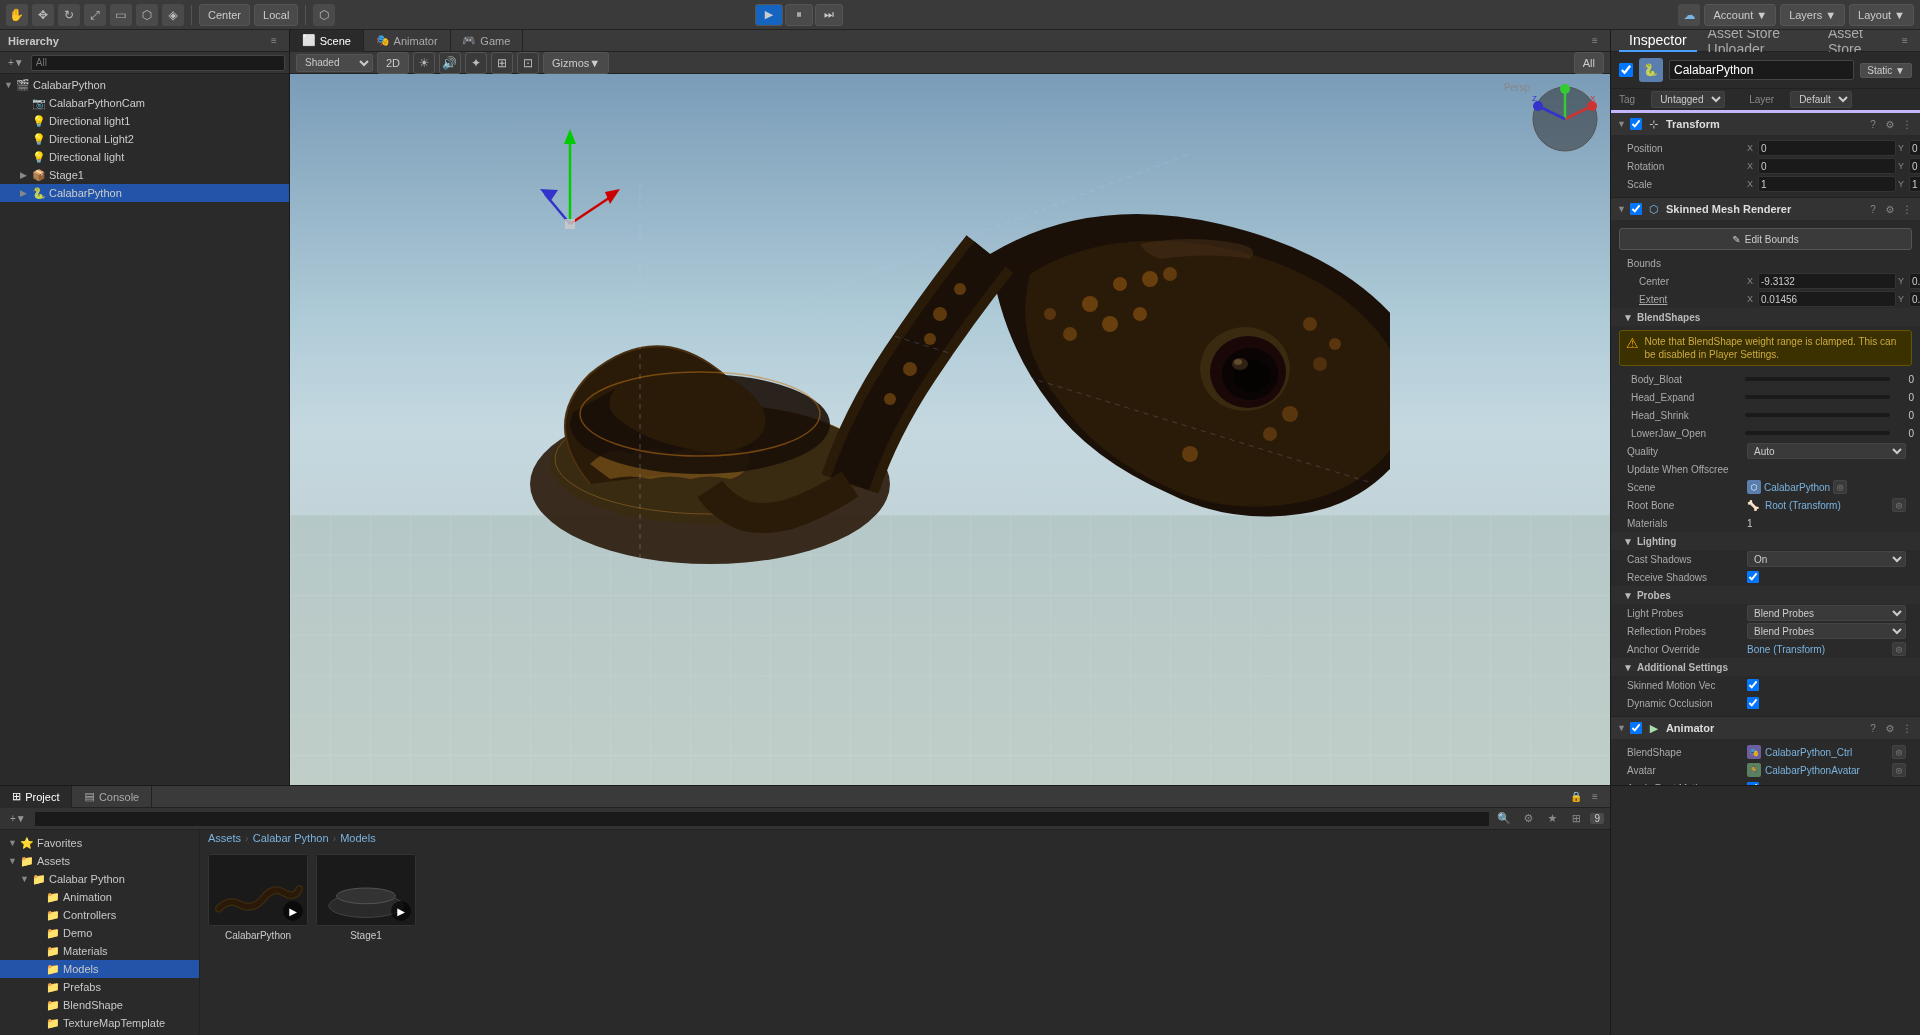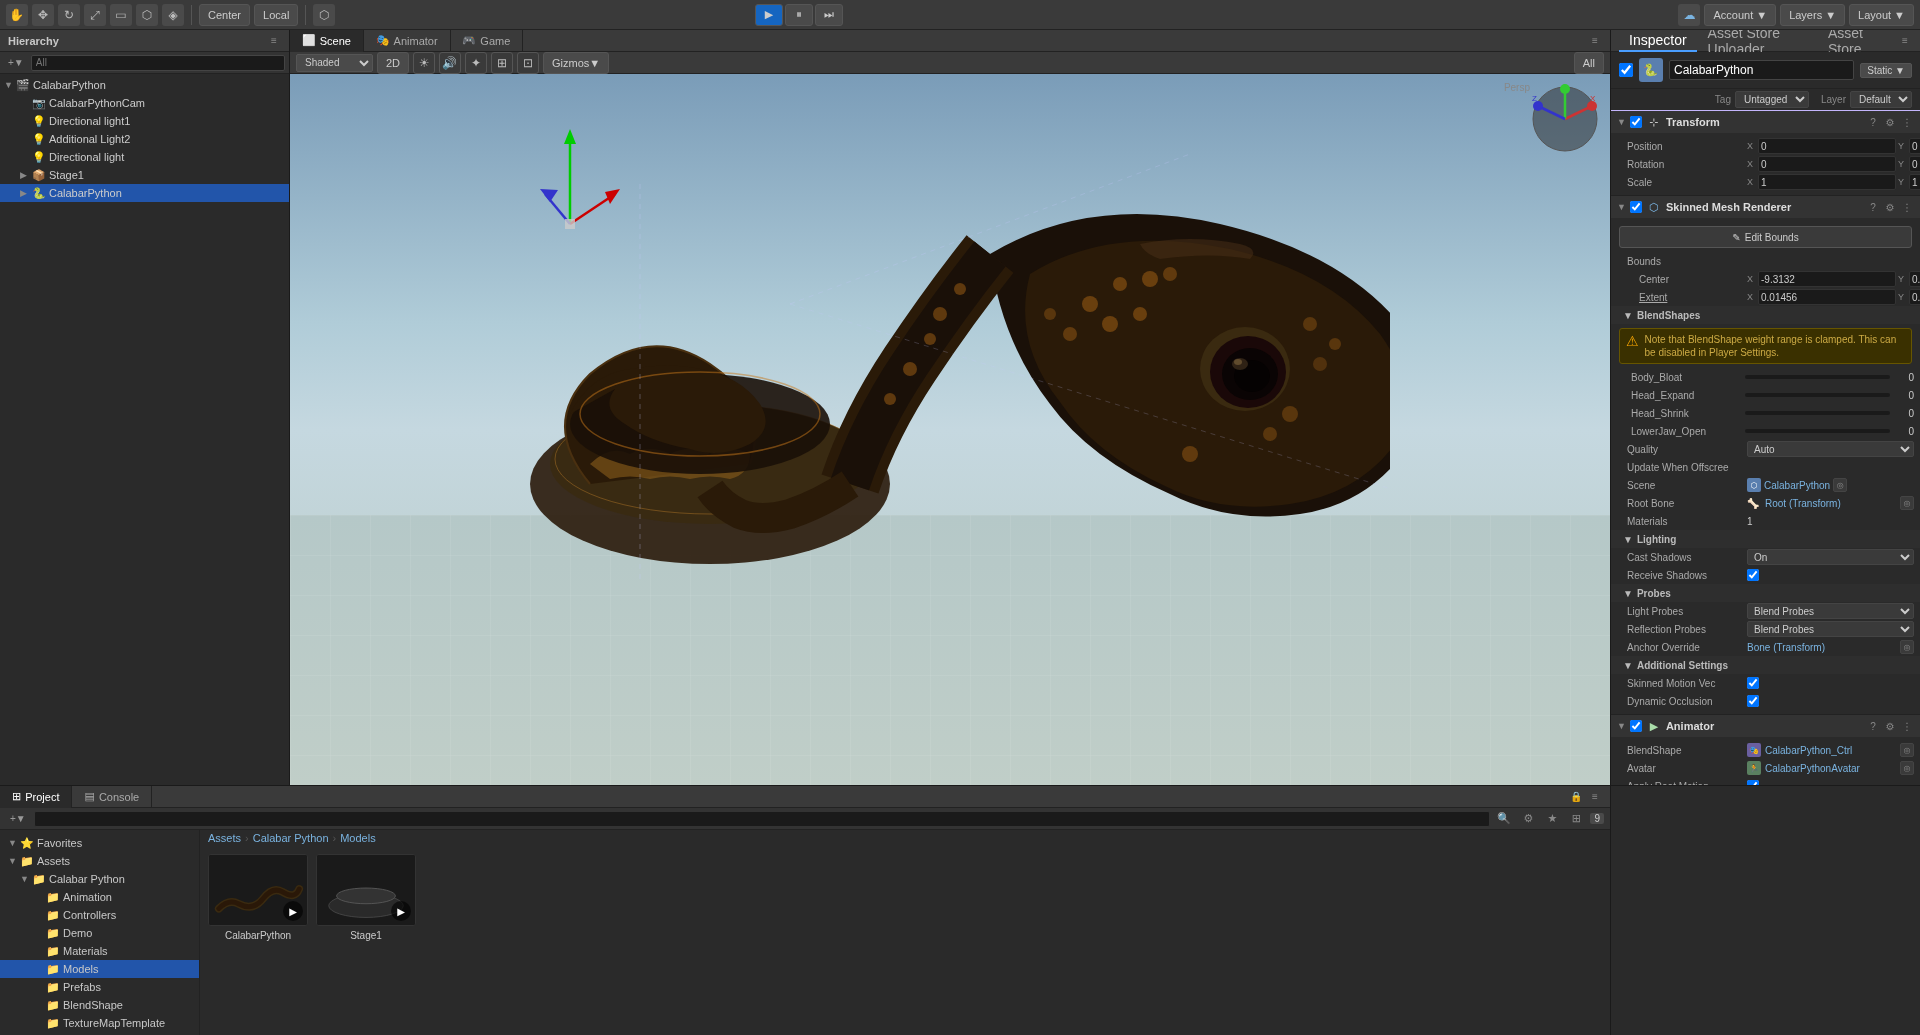--- a/index.html
+++ b/index.html
@@ -253,23 +253,22 @@
       color: #ccc;
       font-size: 10px;
       padding: 1px 6px;
       cursor: pointer;
     }
 
     .tag-layer-row {
       display: flex;
       align-items: center;
       padding: 2px 8px;
-      gap: 4px;
-      border-bottom: 1px solid #c4b5fd;
-      justify-content: flex-end;
+      gap: 16px;
+      border-bottom: 3px solid #c4b5fd;
     }
     .tl-label { color: #888; font-size: 10px; }
     .tl-dropdown {
       background: #3a3a3a;
       border: 1px solid #444;
       border-radius: 2px;
       color: #ccc;
       font-size: 10px;
       padding: 1px 4px;
     }
@@ -291,21 +290,21 @@
     .comp-icon { width: 16px; height: 16px; display: flex; align-items: center; justify-content: center; font-size: 11px; }
     .comp-title { font-weight: bold; font-size: 11px; color: #ddd; flex: 1; }
     .comp-icons { display: flex; gap: 3px; }
     .comp-icon-btn { width: 14px; height: 14px; display: flex; align-items: center; justify-content: center; color: #888; font-size: 10px; cursor: pointer; }
 
     .comp-body { padding: 4px 0; }
     .prop-row {
       display: flex;
       align-items: center;
       height: 18px;
-      padding: 0 6px 0 16px;
+      padding: 0 14px 0 16px;
     }
     .prop-label { width: 120px; color: #aaa; font-size: 10px; flex-shrink: 0; }
     .prop-value { flex: 1; color: #ccc; font-size: 10px; }
     .xyz-row {
       display: flex;
       align-items: center;
       height: 18px;
       padding: 0 6px 0 16px;
     }
     .xyz-label { width: 120px; color: #aaa; font-size: 10px; flex-shrink: 0; }
@@ -641,21 +640,21 @@
         <span class="tree-label">CalabarPythonCam</span>
       </div>
       <div class="tree-item" style="padding-left: 20px;">
         <span class="tree-arrow"> </span>
         <span class="tree-icon" style="color:#ffe066;">💡</span>
         <span class="tree-label">Directional light1</span>
       </div>
       <div class="tree-item" style="padding-left: 20px;">
         <span class="tree-arrow"> </span>
         <span class="tree-icon" style="color:#ffe066;">💡</span>
-        <span class="tree-label">Additional Light2</span>
+        <span class="tree-label">Directional Light2</span>
       </div>
       <div class="tree-item" style="padding-left: 20px;">
         <span class="tree-arrow"> </span>
         <span class="tree-icon" style="color:#ffe066;">💡</span>
         <span class="tree-label">Directional light</span>
       </div>
       <div class="tree-item" style="padding-left: 20px;">
         <span class="tree-arrow">▶</span>
         <span class="tree-icon">📦</span>
         <span class="tree-label">Stage1</span>

